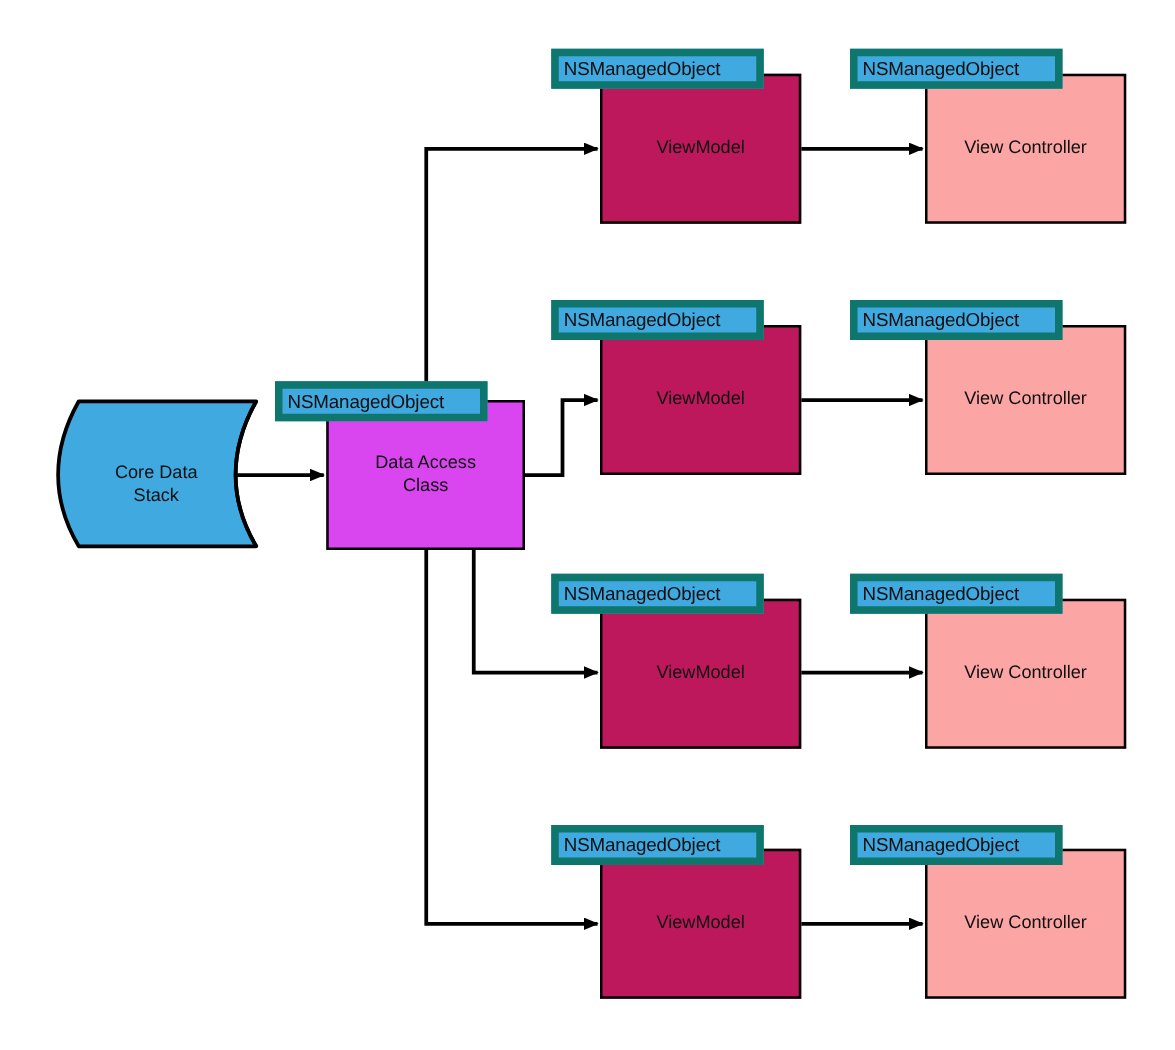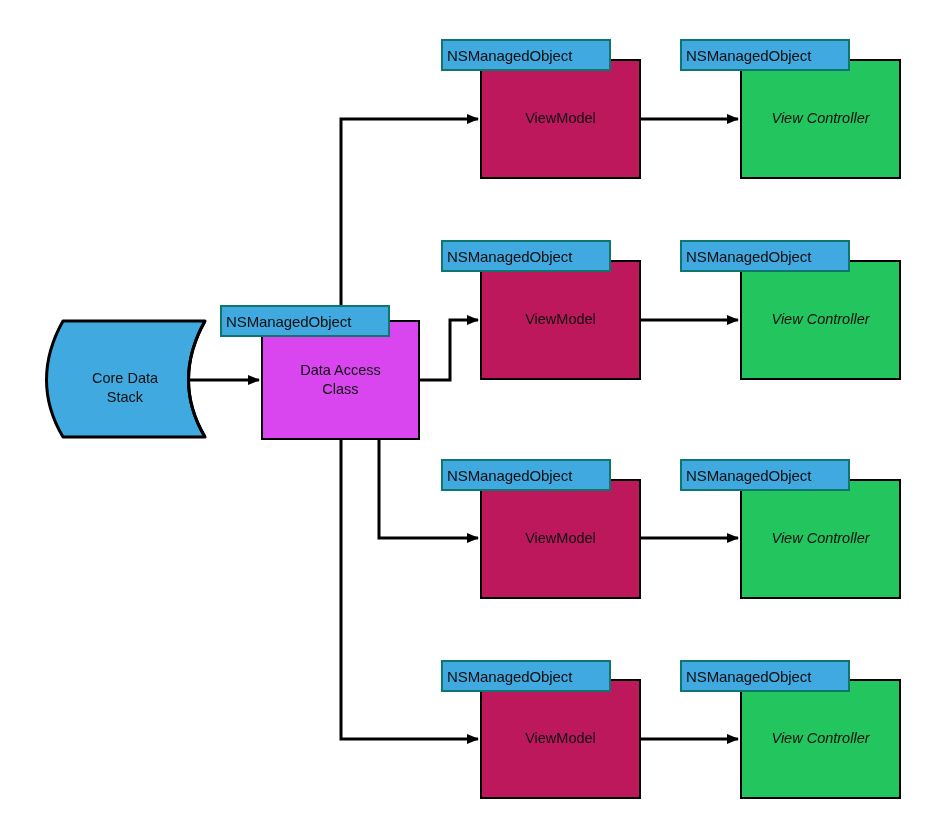--- a/index.html
+++ b/index.html
@@ -36,34 +36,34 @@
     justify-content: center;
     text-align: center;
     font-size: 14.5px;
     color: #0f0f0f;
     line-height: 1.32;
     white-space: pre-line;
   }
   .tag {
     position: absolute;
     box-sizing: border-box;
-    border: 2px solid #0f766e;
+    border: 6px solid #0f766e;
     background: #3fa9e0;
     display: flex;
     align-items: center;
     justify-content: flex-start;
     padding-left: 4px;
     font-size: 15px;
     color: #0f0f0f;
     white-space: nowrap;
     letter-spacing: -0.1px;
     z-index: 5;
   }
   .viewmodel { background: #be185d; }
-  .controller { background: #22c55e; font-style: italic; }
+  .controller { background: #fca5a5; }
   .dataaccess { background: #d946ef; }
   .cyl-label {
     position: absolute;
     display: flex;
     align-items: center;
     justify-content: center;
     text-align: center;
     font-size: 14.5px;
     color: #0f0f0f;
     line-height: 1.32;

